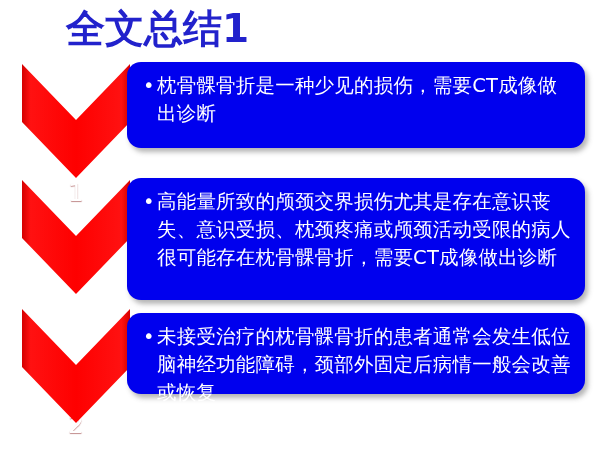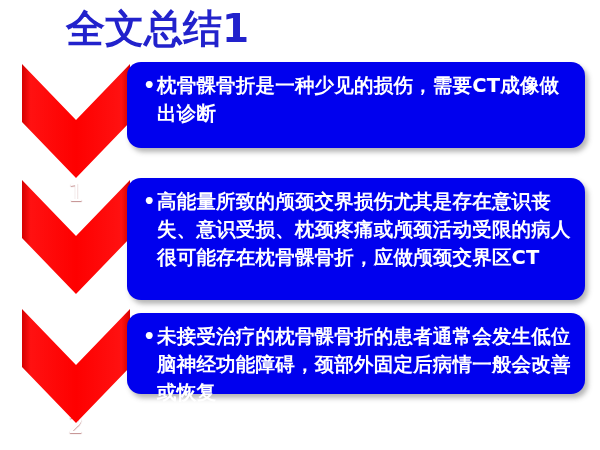--- a/index.html
+++ b/index.html
@@ -88,21 +88,20 @@
   .bluebox-text .bullet {
     display: inline-block;
     width: 14px;
     margin-left: -14px;
     color: #ffffff;
   }
   .bullet-wrap {
     display: block;
     padding-left: 14px;
     text-indent: 0;
-    font-weight: bold;
   }
 
   
   #row-1 .chevron { top: 62px; height: 116px; }
   #row-1 .chevron-num { top: 118px; }
   #row-1 .bluebox { top: 62px; height: 86px; }
 
   
   #row-2 .chevron { top: 178px; height: 116px; }
   #row-2 .chevron-num { top: 234px; }
@@ -156,21 +155,21 @@
             <stop offset="100%" stop-color="#d40000"></stop>
           </linearGradient>
         </defs>
         <polygon points="0,2 54,58 108,2 108,60 54,116 0,60" fill="url(#cg2)"></polygon>
       </svg>
       <div class="chevron-num">2</div>
     </div>
     <div class="bluebox">
       <div class="bluebox-text">
         <span class="bullet-wrap">
-          <span class="bullet">•</span><span>高能量所致的颅颈交界损伤尤其是存在意识丧失、意识受损、枕颈疼痛或颅颈活动受限的病人很可能存在枕骨髁骨折，应做颅颈交界区CT</span>
+          <span class="bullet">•</span><span>高能量所致的颅颈交界损伤尤其是存在意识丧失、意识受损、枕颈疼痛或颅颈活动受限的病人很可能存在枕骨髁骨折，需要CT成像做出诊断</span>
         </span>
       </div>
     </div>
   </div>
 
   <div class="row" id="row-3">
     <div class="chevron">
       <svg class="chevron-svg" viewBox="0 0 108 116" preserveAspectRatio="none">
         <defs>
           <linearGradient id="cg3" x1="0" y1="0" x2="1" y2="0">

